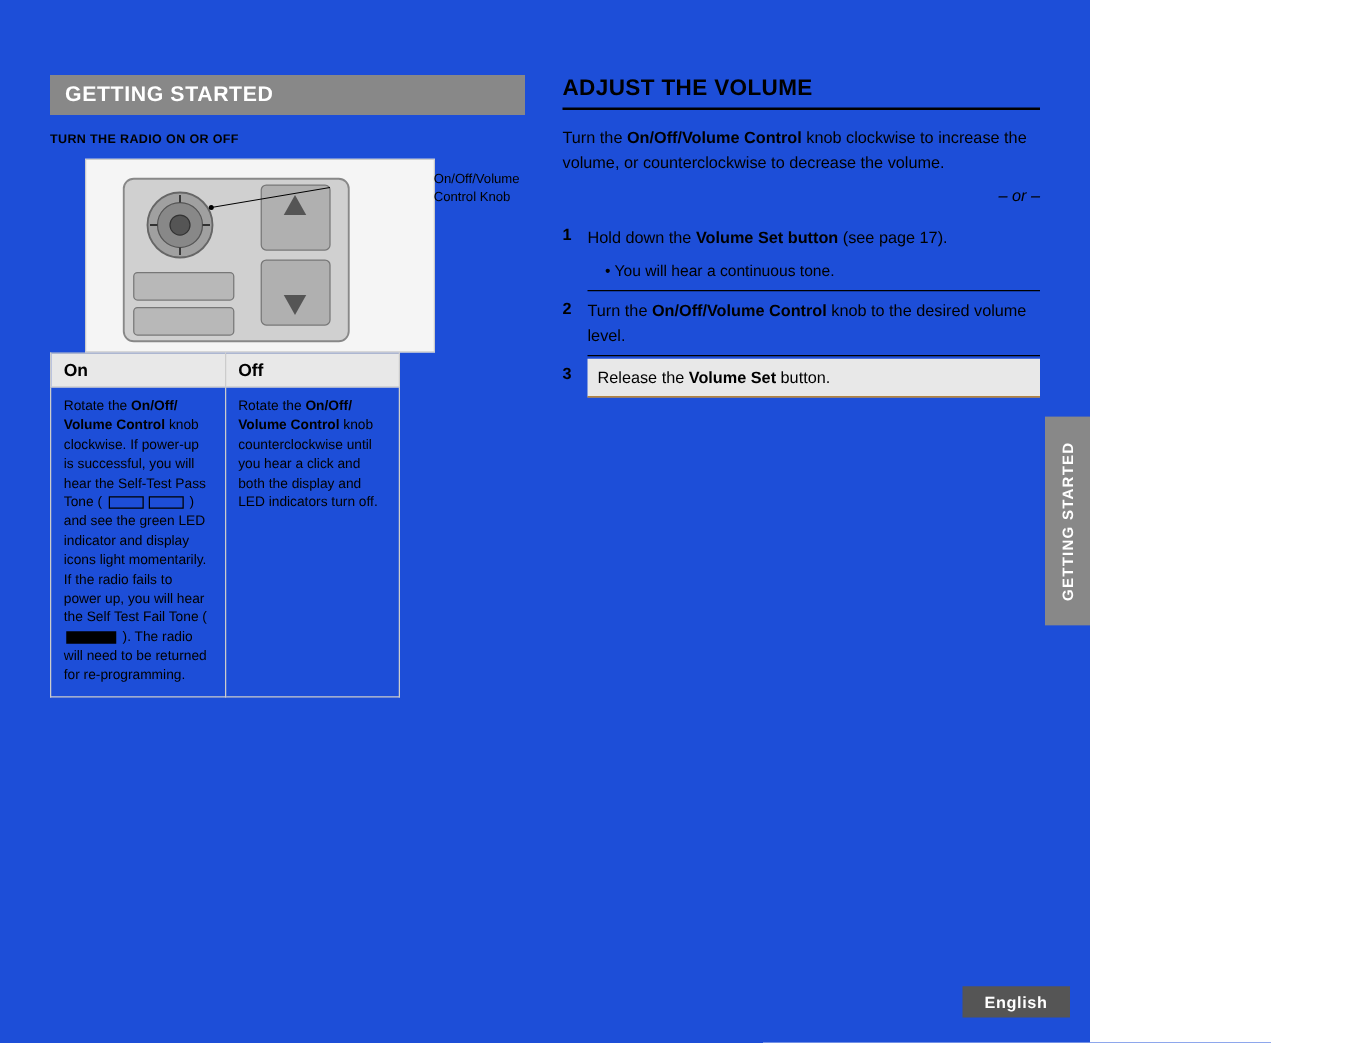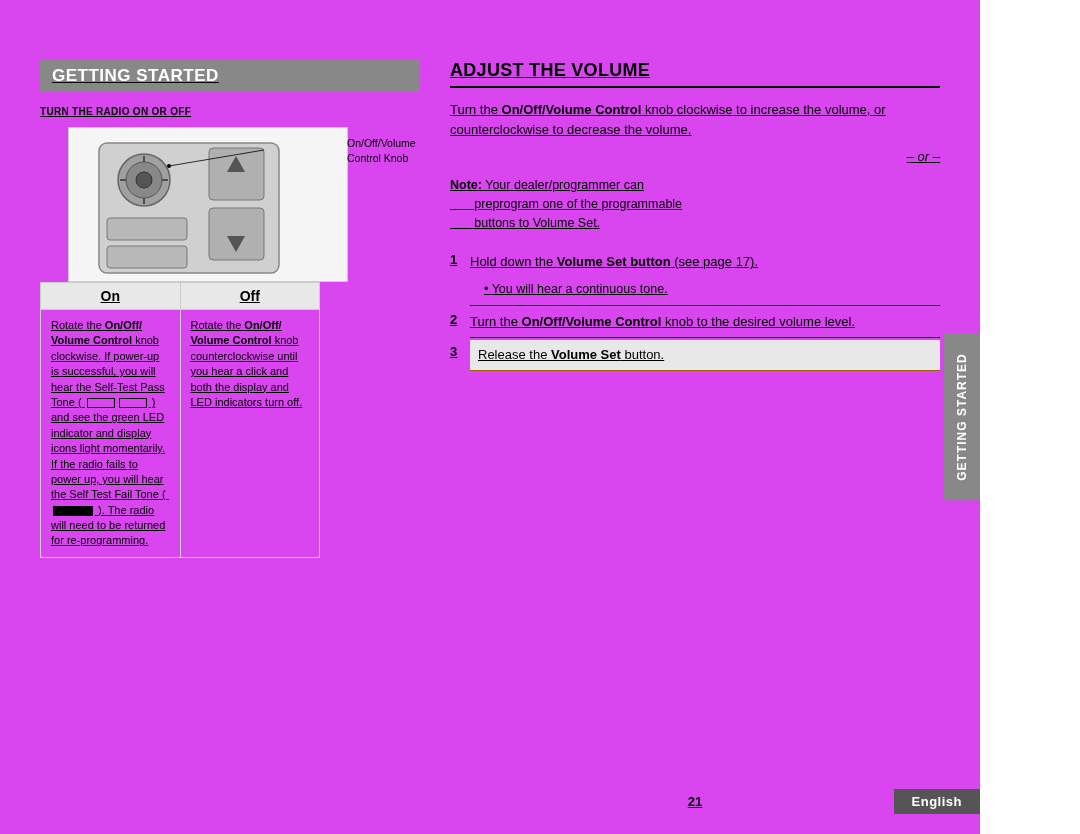--- a/index.html
+++ b/index.html
@@ -8,27 +8,26 @@
       font-family: Arial, Helvetica, sans-serif;
       font-size: 13px;
       color: #000;
       width: 1080px;
       height: 834px;
       overflow: hidden;
       position: relative;
     }
 
     .page-container {
-      width: 980px;
+      width: 872px;
       height: 834px;
-      background: #d946ef;
+      background: #1d4ed8;
       position: relative;
       display: flex;
       flex-direction: column;
-      text-decoration: underline;
     }
 
     .content-area {
       display: flex;
       flex-direction: row;
       flex: 1;
       padding: 60px 40px 20px 40px;
       gap: 30px;
     }
 
@@ -71,21 +70,21 @@
     
     .on-off-table {
       width: 280px;
       border-collapse: collapse;
       border: 1px solid #ccc;
     }
 
     .on-off-table th {
       border: 1px solid #ccc;
       padding: 5px 10px;
-      text-align: center;
+      text-align: left;
       font-size: 14px;
       font-weight: bold;
       background: #e8e8e8;
       width: 50%;
     }
 
     .on-off-table td {
       border: 1px solid #ccc;
       padding: 8px 10px;
       font-size: 11px;
@@ -230,21 +229,21 @@
       text-orientation: mixed;
       transform: rotate(180deg);
       letter-spacing: 1px;
       white-space: nowrap;
     }
 
     
     .english-badge {
       position: absolute;
       bottom: 20px;
-      right: 0;
+      right: 16px;
       background: #555;
       color: #fff;
       font-size: 13px;
       font-weight: bold;
       padding: 5px 18px;
       letter-spacing: 0.5px;
     }
 
     .illustration-wrapper {
       position: relative;
@@ -353,24 +352,20 @@
     <div class="right-column">
 
       <div class="adjust-title">ADJUST THE VOLUME</div>
 
       <p class="intro-text">
         Turn the <span class="bold-text">On/Off/Volume Control</span> knob clockwise to increase the volume, or counterclockwise to decrease the volume.
       </p>
 
       <p class="or-divider">– or –</p>
 
-      <div class="note-block">
-        <span class="note-label">Note:</span>
-        <span> Your dealer/programmer can<br>&nbsp;&nbsp;&nbsp;&nbsp;&nbsp;&nbsp;&nbsp;preprogram one of the programmable<br>&nbsp;&nbsp;&nbsp;&nbsp;&nbsp;&nbsp;&nbsp;buttons to Volume Set.</span>
-      </div>
 
       <ol class="steps-list">
 
         <li class="step-item">
           <span class="step-number">1</span>
           <div class="step-content">
             Hold down the <span class="bold-text">Volume Set button</span> (see page 17).
             <div class="sub-bullet">You will hear a continuous tone.</div>
           </div>
         </li>
@@ -385,21 +380,20 @@
         <li class="step-item">
           <span class="step-number">3</span>
           <div class="step-content shaded">
             Release the <span class="bold-text">Volume Set</span> button.
           </div>
         </li>
 
       </ol>
 
       <div style="flex:1;"></div>
-      <div class="page-number">21</div>
 
     </div>
 
   </div>
 
   <div class="side-tab">
     <span class="side-tab-text">GETTING STARTED</span>
   </div>
 
   <div class="english-badge">English</div>

